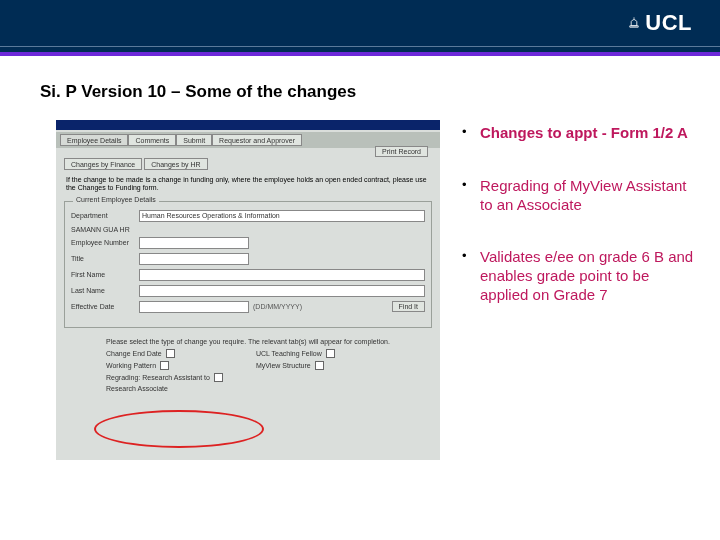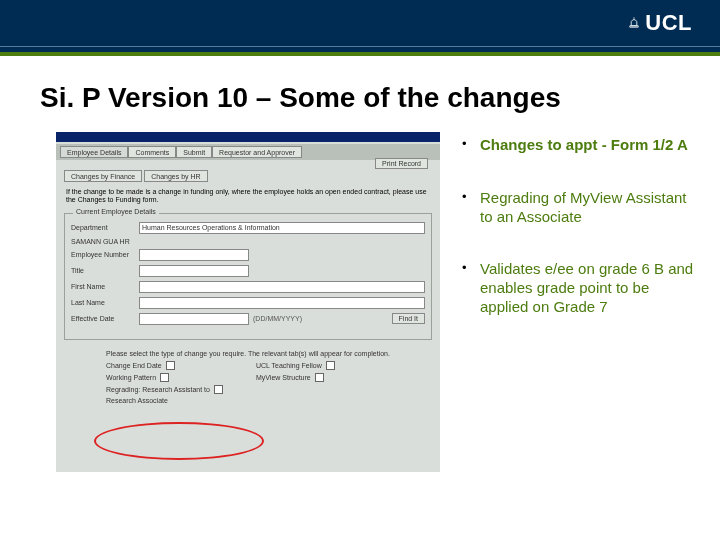--- a/index.html
+++ b/index.html
@@ -1,23 +1,23 @@
 <!DOCTYPE html>
 <html><head>
 <meta charset="utf-8">
 <style>
   * { box-sizing: border-box; margin: 0; padding: 0; }
   body { width: 720px; height: 540px; font-family: Arial, Helvetica, sans-serif; background: #fff; overflow: hidden; }
-  .header-bar { height: 56px; background: #4d7c0f; position: relative; }
+  .header-bar { height: 56px; background: #6d28d9; position: relative; }
   .header-inner { height: 46px; background: #002c54; }
   .header-border { height: 6px; background: #002c54; border-top: 1px solid #5a7a9a; }
   .logo { position: absolute; right: 28px; top: 10px; display: flex; align-items: center; }
   .logo-dome { width: 14px; height: 14px; margin-right: 4px; }
   .logo-text { color: #fff; font-weight: 900; font-size: 22px; letter-spacing: 0.5px; }
-  .slide-title { font-size: 28px; font-weight: 700; color: #000; padding: 26px 0 0 40px; }
+  .slide-title { font-size: 17px; font-weight: 700; color: #000; padding: 26px 0 0 40px; }
   .content { display: flex; padding: 18px 22px 0 56px; gap: 22px; }
   .screenshot-pane { width: 384px; height: 340px; background: #dadedb; position: relative; font-size: 8px; color: #333; }
   .title-bar { background: #0a246a; height: 10px; }
   .tabs { background: #b9c0ba; padding: 2px 4px; display: flex; gap: 0; margin-top:2px;}
   .tab { background: #e0e5e0; border: 1px solid #888; padding: 1px 6px; font-size: 7px; height:12px; display:flex; align-items:center;}
   .tab.active { background: #d6dad6; }
   .btn { background: #e0e5e0; border: 1px solid #888; position: absolute; font-size: 7px; padding: 1px 6px; }
   .btn.print { right: 12px; top: 26px; }
   .sub-tabs { display:flex; gap:2px; margin: 10px 0 0 8px;}
   .sub-tab { background:#e0e5e0; border:1px solid #888; padding:1px 6px; font-size:7px; height:12px; display:flex; align-items:center;}
@@ -33,21 +33,21 @@
   .prompt { font-size:7px; text-align:center; margin:10px 8px 4px 8px; }
   .checks { margin: 4px 20px 0 50px; }
   .check-row { display:flex; align-items:center; margin-bottom:3px; }
   .check-col { display:flex; align-items:center; width: 150px;}
   .checkbox { width:9px; height:9px; background:#fff; border:1px solid #666; margin-left:4px;}
   .check-label { font-size:7px; }
   .highlight-oval { position:absolute; border:2px solid #d22; border-radius: 50%; width: 170px; height: 38px; left: 38px; top: 290px; pointer-events:none; }
   .bullets { flex: 1; padding-top: 4px; }
   .bullet { display: flex; margin-bottom: 34px; }
   .bullet-marker { width: 18px; font-size: 13px; color:#000; }
-  .bullet-text { font-size: 15px; line-height: 1.25; color:#4d7c0f; flex:1;}
+  .bullet-text { font-size: 15px; line-height: 1.25; color:#be185d; flex:1;}
   .bold { font-weight: 700; }
 </style>
 </head>
 <body>
 
 <div class="header-bar">
   <div class="logo">
     <svg class="logo-dome" viewBox="0 0 20 20">
         <path d="M10 2 L10 4 M6 8 Q10 2 14 8 L14 14 L6 14 Z M4 14 L16 14 L16 16 L4 16 Z" stroke="#fff" stroke-width="1.2" fill="none"></path>
       </svg>

